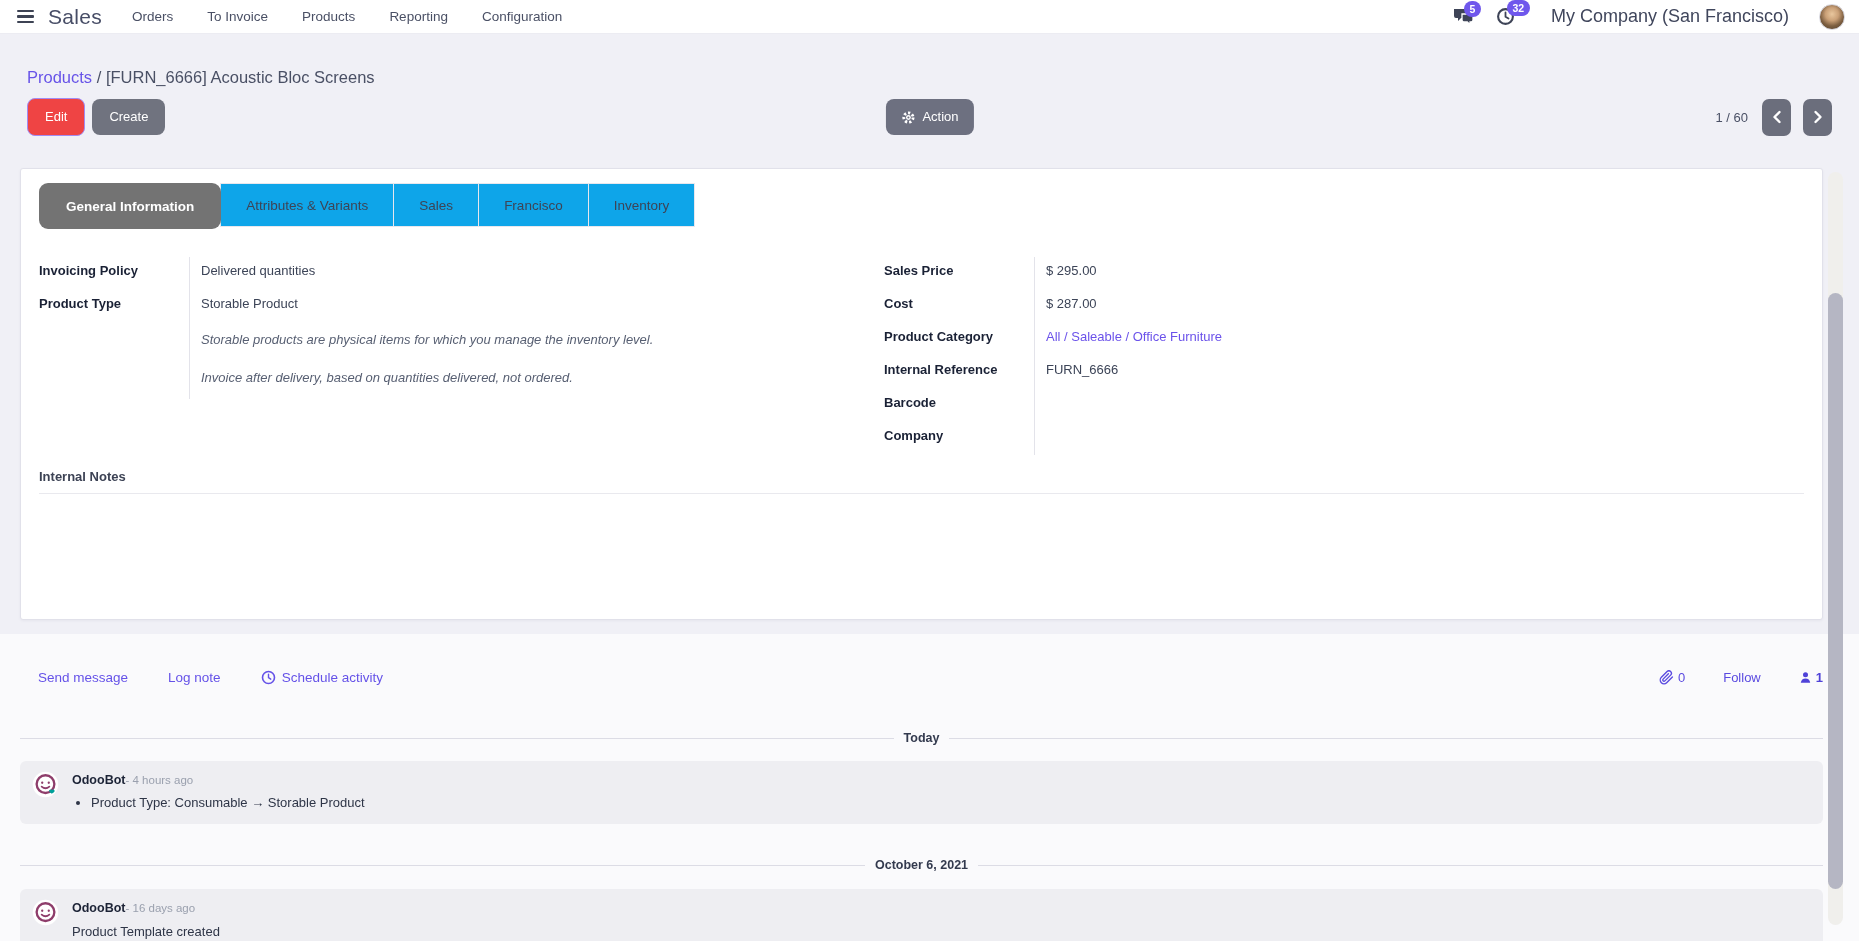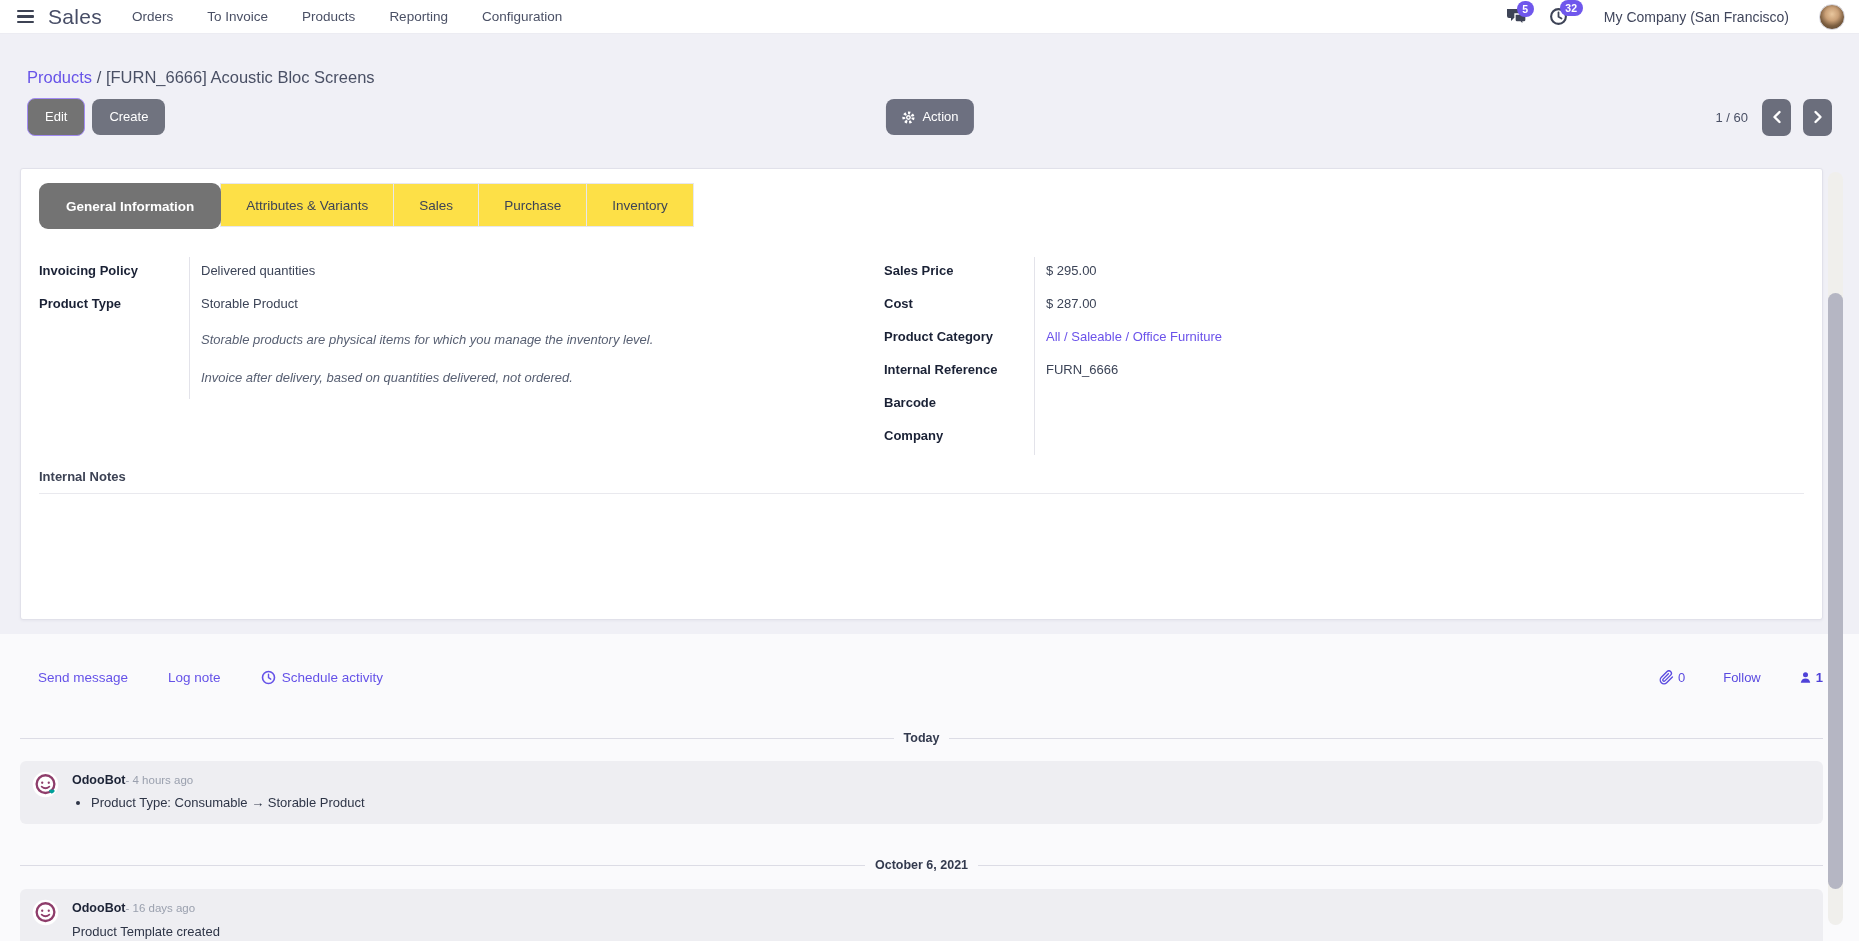--- a/index.html
+++ b/index.html
@@ -14,47 +14,47 @@
   .menu-toggle { width:30px; height:26px; display:flex; align-items:center; justify-content:center; cursor:pointer; }
   .menu-toggle .bars { display:flex; flex-direction:column; gap:3px; }
   .menu-toggle .bars i { display:block; width:17px; height:2.4px; background:#3d4354; border-radius:1px; }
   .brand { font-size:21px; color:#474d66; margin:0 30px 0 8px; font-weight:500; letter-spacing:.3px; }
   .nav-menu { display:flex; align-items:center; gap:34px; }
   .nav-item { font-size:13.5px; color:#4a5065; cursor:pointer; }
   .systray { margin-left:auto; display:flex; align-items:center; }
   .tray-icon { position:relative; margin-right:22px; cursor:pointer; display:flex; align-items:center; }
   .badge { position:absolute; top:-7px; left:11px; background:#6f57ec; color:#fff;
     font-size:10.5px; font-weight:700; padding:1.5px 5.5px; border-radius:9px; line-height:1.2; }
-  .company { font-size:14px; color:#40465c; margin:0 30px 0 14px; cursor:pointer; }
+  .company { font-size:18px; color:#40465c; margin:0 30px 0 14px; cursor:pointer; }
   .avatar { width:26px; height:26px; border-radius:50%; margin-right:4px; cursor:pointer;
     background:radial-gradient(circle at 50% 38%, #e9c79e 0%, #caa077 34%, #7d5f41 62%, #4e3c29 100%);
     border:1px solid #d8d8e0; }
   
   .control-panel { padding:34px 27px 0 27px; }
   .breadcrumb { font-size:16.5px; color:#4a5065; }
   .breadcrumb .bc-link { color:#6753e8; cursor:pointer; }
   .buttons-row { display:flex; align-items:center; margin-top:11px; height:38px; position:relative; }
   .btn { border:none; border-radius:8px; font-family:inherit; font-size:13px; color:#fff;
     padding:9px 17px; cursor:pointer; line-height:1.4; }
-  .btn-primary { background:#737373; border:1px solid #a28bf2; }
+  .btn-primary { background:#ef4444; border:1px solid #a28bf2; }
   .btn-secondary { background:#70737f; margin-left:7px; }
   .btn-action { background:#6d7080; position:absolute; left:50%; transform:translateX(-50%);
     display:flex; align-items:center; gap:7px; padding:9px 15px; }
   .pager { margin-left:auto; display:flex; align-items:center; gap:9px; }
   .pager-value { font-size:13px; color:#4a5065; margin-right:5px; }
   .pager-btn { width:29px; height:37px; background:#6b6e7c; border:none; border-radius:7px;
     display:flex; align-items:center; justify-content:center; cursor:pointer; }
   .pager-btn + .pager-btn { margin-left:3px; }
   
   .sheet { margin:32px 36px 0 20px; height:452px; background:#fff;
     border:1px solid #e1e1ea; border-radius:3px; box-shadow:0 1px 3px rgba(40,40,80,.05);
     padding:14px 18px 0; }
   .tabs { display:flex; align-items:flex-start; }
   .tab { height:44px; padding:0 25px; display:flex; align-items:center; font-size:13.5px;
-    color:#3d4456; background:#fde047; border:1px solid #e7e7ee; margin-left:-1px; cursor:pointer; }
+    color:#3d4456; background:#0ea5e9; border:1px solid #e7e7ee; margin-left:-1px; cursor:pointer; }
   .tab.active { background:#737373; color:#fff; border:none; border-radius:9px; height:46px;
     font-weight:700; padding:0 27px; position:relative; z-index:2; margin-left:0; }
   .form-grid { display:grid; grid-template-columns:845px 1fr; margin-top:28px; }
   .fcol { display:flex; flex-direction:column; }
   .frow { display:grid; grid-template-columns:150px 1fr; align-items:start; }
   .flabel { font-weight:700; color:#1a2135; font-size:13px; padding-top:6px; }
   .fvalue { border-left:1px solid #e3e3ea; padding:6px 0 6px 11px; min-height:33px; color:#3c4457; }
   .fvalue.link { color:#6b52ea; cursor:pointer; }
   .fvalue.help { font-style:italic; color:#575f72; min-height:38px; padding-top:9px; }
   .notes-label { margin-top:14px; font-weight:700; font-size:13px; color:#3c4254; }
@@ -157,21 +157,21 @@
       </button>
     </div>
   </div>
 </div>
 
 <section class="sheet">
   <div class="tabs">
     <div class="tab active">General Information</div>
     <div class="tab">Attributes &amp; Variants</div>
     <div class="tab">Sales</div>
-    <div class="tab">Purchase</div>
+    <div class="tab">Francisco</div>
     <div class="tab">Inventory</div>
   </div>
 
   <div class="form-grid">
     <div class="fcol">
       <div class="frow">
         <span class="flabel">Invoicing Policy</span>
         <span class="fvalue">Delivered quantities</span>
       </div>
       <div class="frow">

